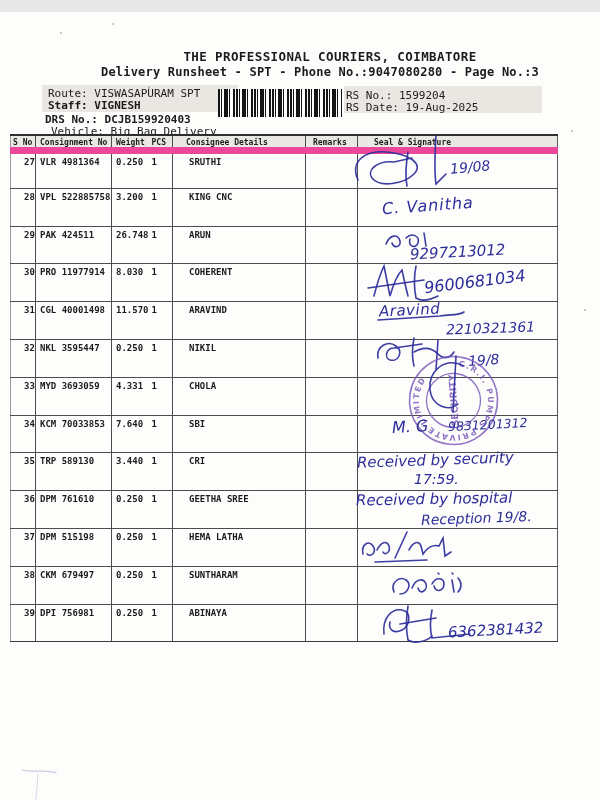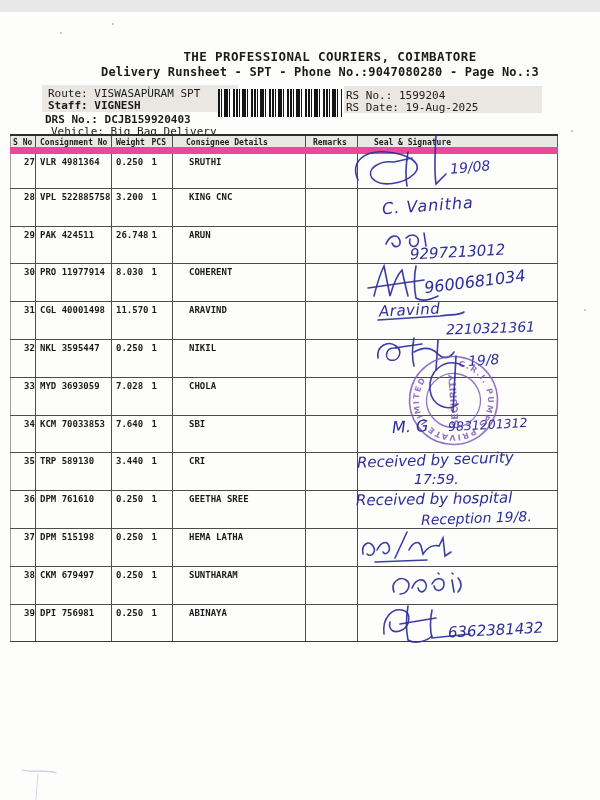--- a/index.html
+++ b/index.html
@@ -159,21 +159,21 @@
           <td class="c-con">NKL 3595447</td>
           <td class="c-wt">0.250</td>
           <td class="c-pcs">1</td>
           <td class="c-cons">NIKIL</td>
           <td class="c-rem"></td>
           <td class="c-seal"></td>
         </tr>
       <tr>
           <td class="c-sno">33</td>
           <td class="c-con">MYD 3693059</td>
-          <td class="c-wt">7.028</td>
+          <td class="c-wt">4.331</td>
           <td class="c-pcs">1</td>
           <td class="c-cons">CHOLA</td>
           <td class="c-rem"></td>
           <td class="c-seal"></td>
         </tr>
       <tr>
           <td class="c-sno">34</td>
           <td class="c-con">KCM 70033853</td>
           <td class="c-wt">7.640</td>
           <td class="c-pcs">1</td>

